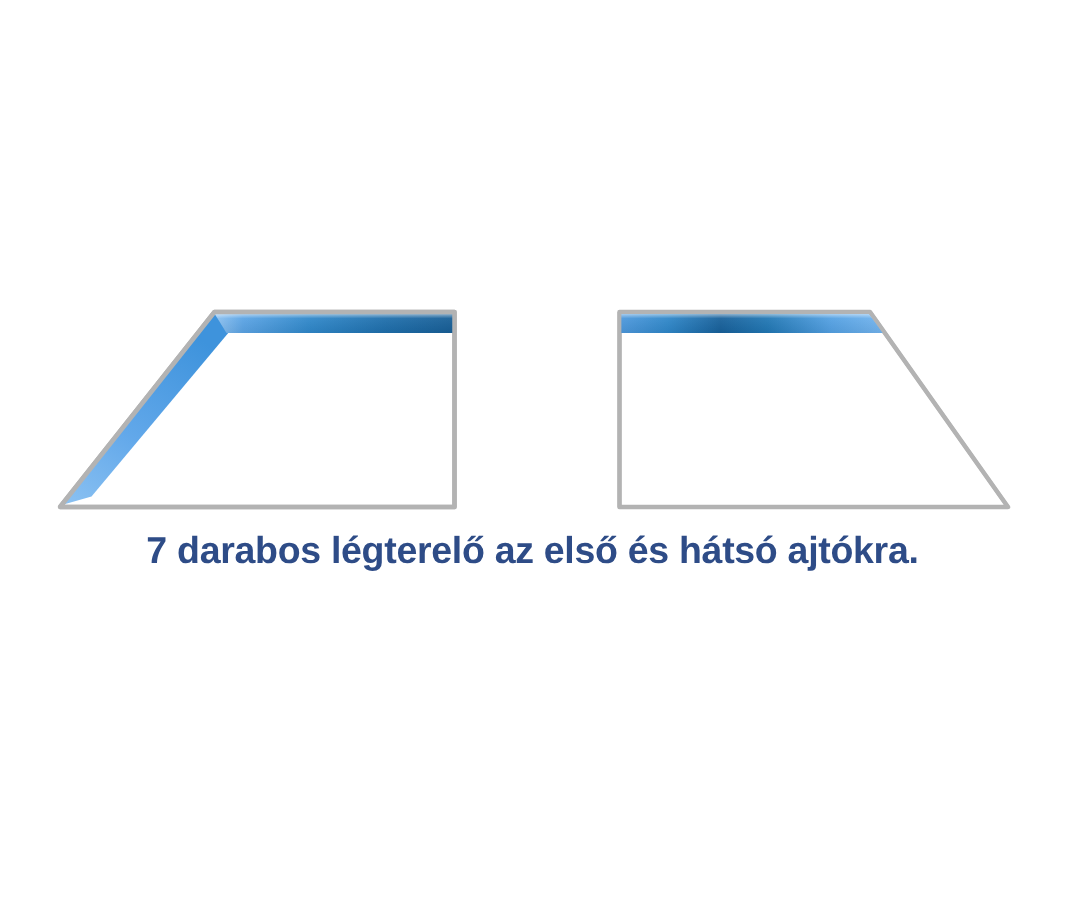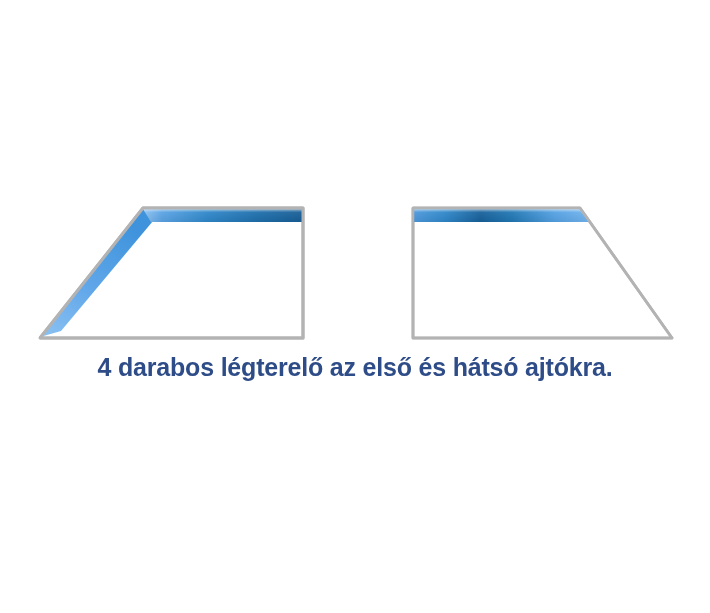--- a/index.html
+++ b/index.html
@@ -85,15 +85,15 @@
     </g>
 
     <g>
       <polygon points="413,208 580,208 672,338 413,338" fill="#FFFFFF" stroke="#B3B3B3" stroke-width="3" stroke-linejoin="round"></polygon>
       <polygon points="414,209 579,209 589,222 414,222" fill="url(#bandRightTop)"></polygon>
       <polygon points="414,209 579,209 589,222 414,222" fill="url(#bandSheenV)"></polygon>
       <polyline points="413,208 580,208 672,338 413,338 413,208" fill="none" stroke="#B3B3B3" stroke-width="2.5" stroke-linejoin="round"></polyline>
     </g>
   </svg>
 
-  <div id="caption-line">4 darabos légterelő az első és hátsó ajtókra.</div>
+  <div id="caption-line">7 darabos légterelő az első és hátsó ajtókra.</div>
 
 </div>
 
 </body></html>

